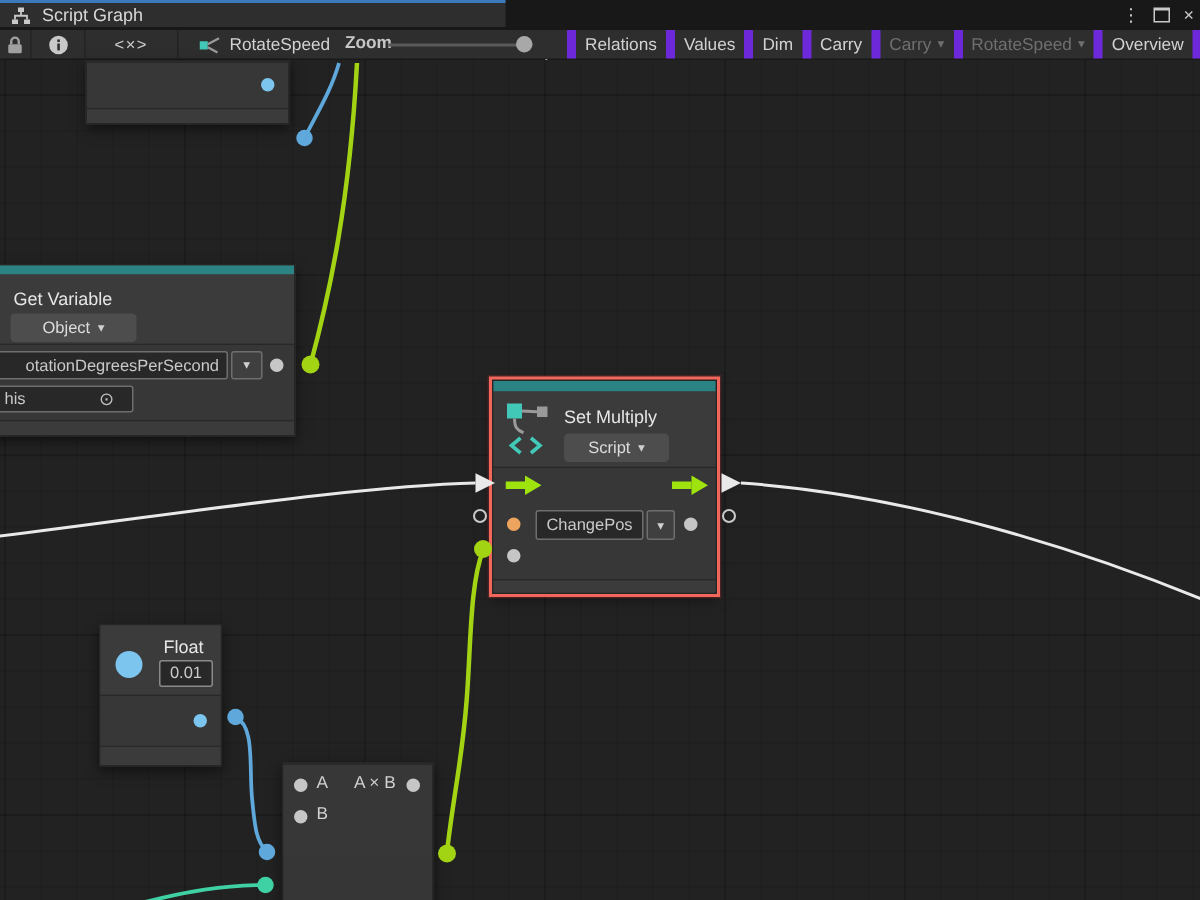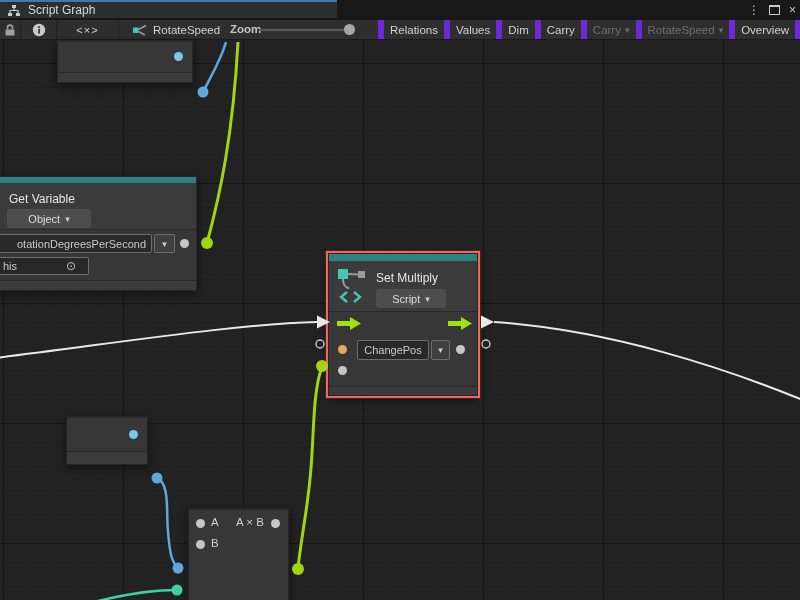--- a/index.html
+++ b/index.html
@@ -238,20 +238,27 @@
         <span>▾</span>
       </div>
       <div class="pdot gray" style="left:127px;top:33px"></div>
       <div class="pdot gray" style="left:9px;top:54px"></div>
     </div>
     <div class="nsep"></div>
     <div class="nfooter" style="height:8px"></div>
   </div>
 
   <div class="node" style="left:66px;top:416px;width:82px">
+    <div class="nheader" style="height:46px">
+      <div style="position:absolute;left:10px;top:17px;width:18px;height:18px;border-radius:50%;background:var(--port_blue)"></div>
+      <div style="position:absolute;left:42px;top:7px" class="ntitle">Float</div>
+      <div class="field" style="left:39px;top:23px;width:36px;height:18px;justify-content:center;border-color:#8a8a8a">
+        <span>0.01</span>
+      </div>
+    </div>
     <div class="nsep"></div>
     <div class="nbody" style="height:33px">
       <div class="pdot blue" style="left:62px;top:12px"></div>
     </div>
     <div class="nsep"></div>
     <div class="nfooter" style="height:12px"></div>
   </div>
 
   <div class="node" style="left:188px;top:508px;width:101px;height:110px">
     <div class="nsep"></div>

